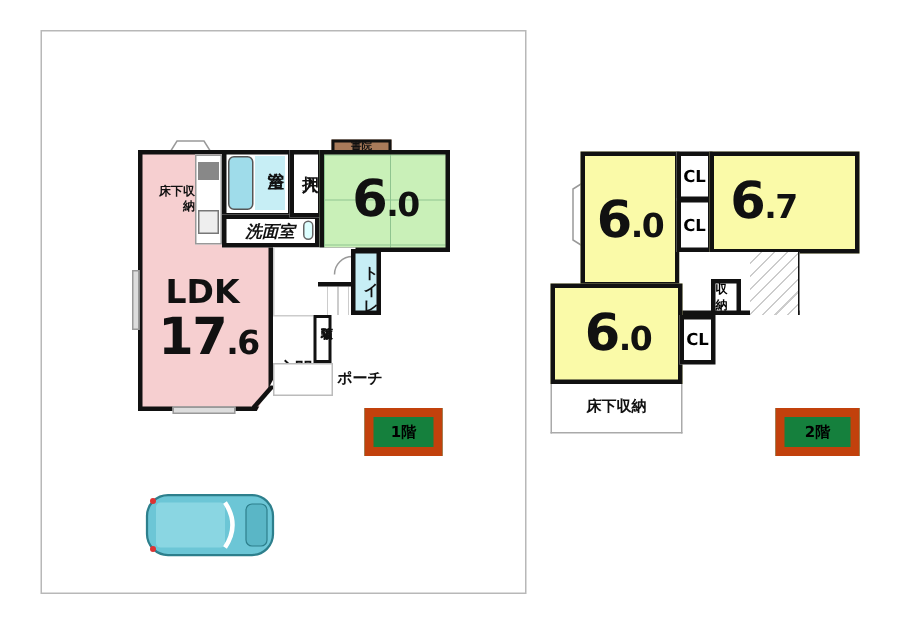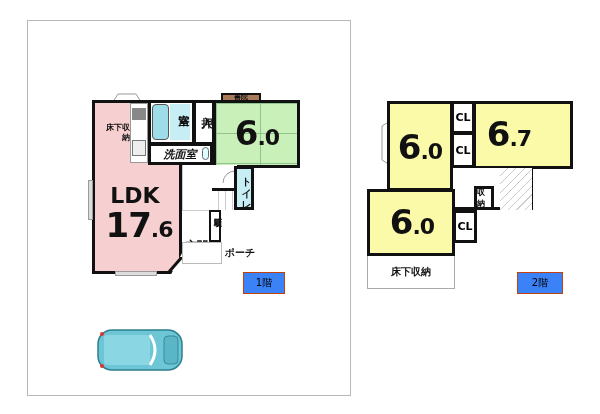--- a/index.html
+++ b/index.html
@@ -3,21 +3,21 @@
 <meta charset="utf-8">
 <style>
   html,body{margin:0;padding:0;background:#fff;}
   body{width:600px;height:414px;position:relative;overflow:hidden;font-family:"DejaVu Sans",sans-serif;}
   .abs{position:absolute;box-sizing:border-box;}
   .lot{border:1px solid #b8b8b8;}
   .room-label{position:absolute;font-weight:bold;color:#111;text-align:center;line-height:1;}
   .big{font-size:34px;letter-spacing:-1px;}
   .big small{font-size:22px;}
   .jp{font-size:11px;}
-  .floor-tag{position:absolute;border:1px solid #c2410c;background:#3b82f6;font-size:10px;font-weight:normal;display:flex;align-items:center;justify-content:center;}
+  .floor-tag{position:absolute;border:6px solid #c2410c;background:#15803d;font-size:10px;font-weight:bold;display:flex;align-items:center;justify-content:center;}
   .cl{position:absolute;font-size:11px;font-weight:bold;display:flex;align-items:center;justify-content:center;background:#fff;border:3px solid #111;box-sizing:border-box;}
   .tatami{background-image:linear-gradient(#8fc48f 1px,transparent 1px),linear-gradient(90deg,#8fc48f 1px,transparent 1px);background-size:44px 30px;}
   svg{position:absolute;}
 </style>
 </head>
 <body>
 
 <div class="abs lot" style="left:27px;top:20px;width:324px;height:376px;"></div>
 
 <div>

